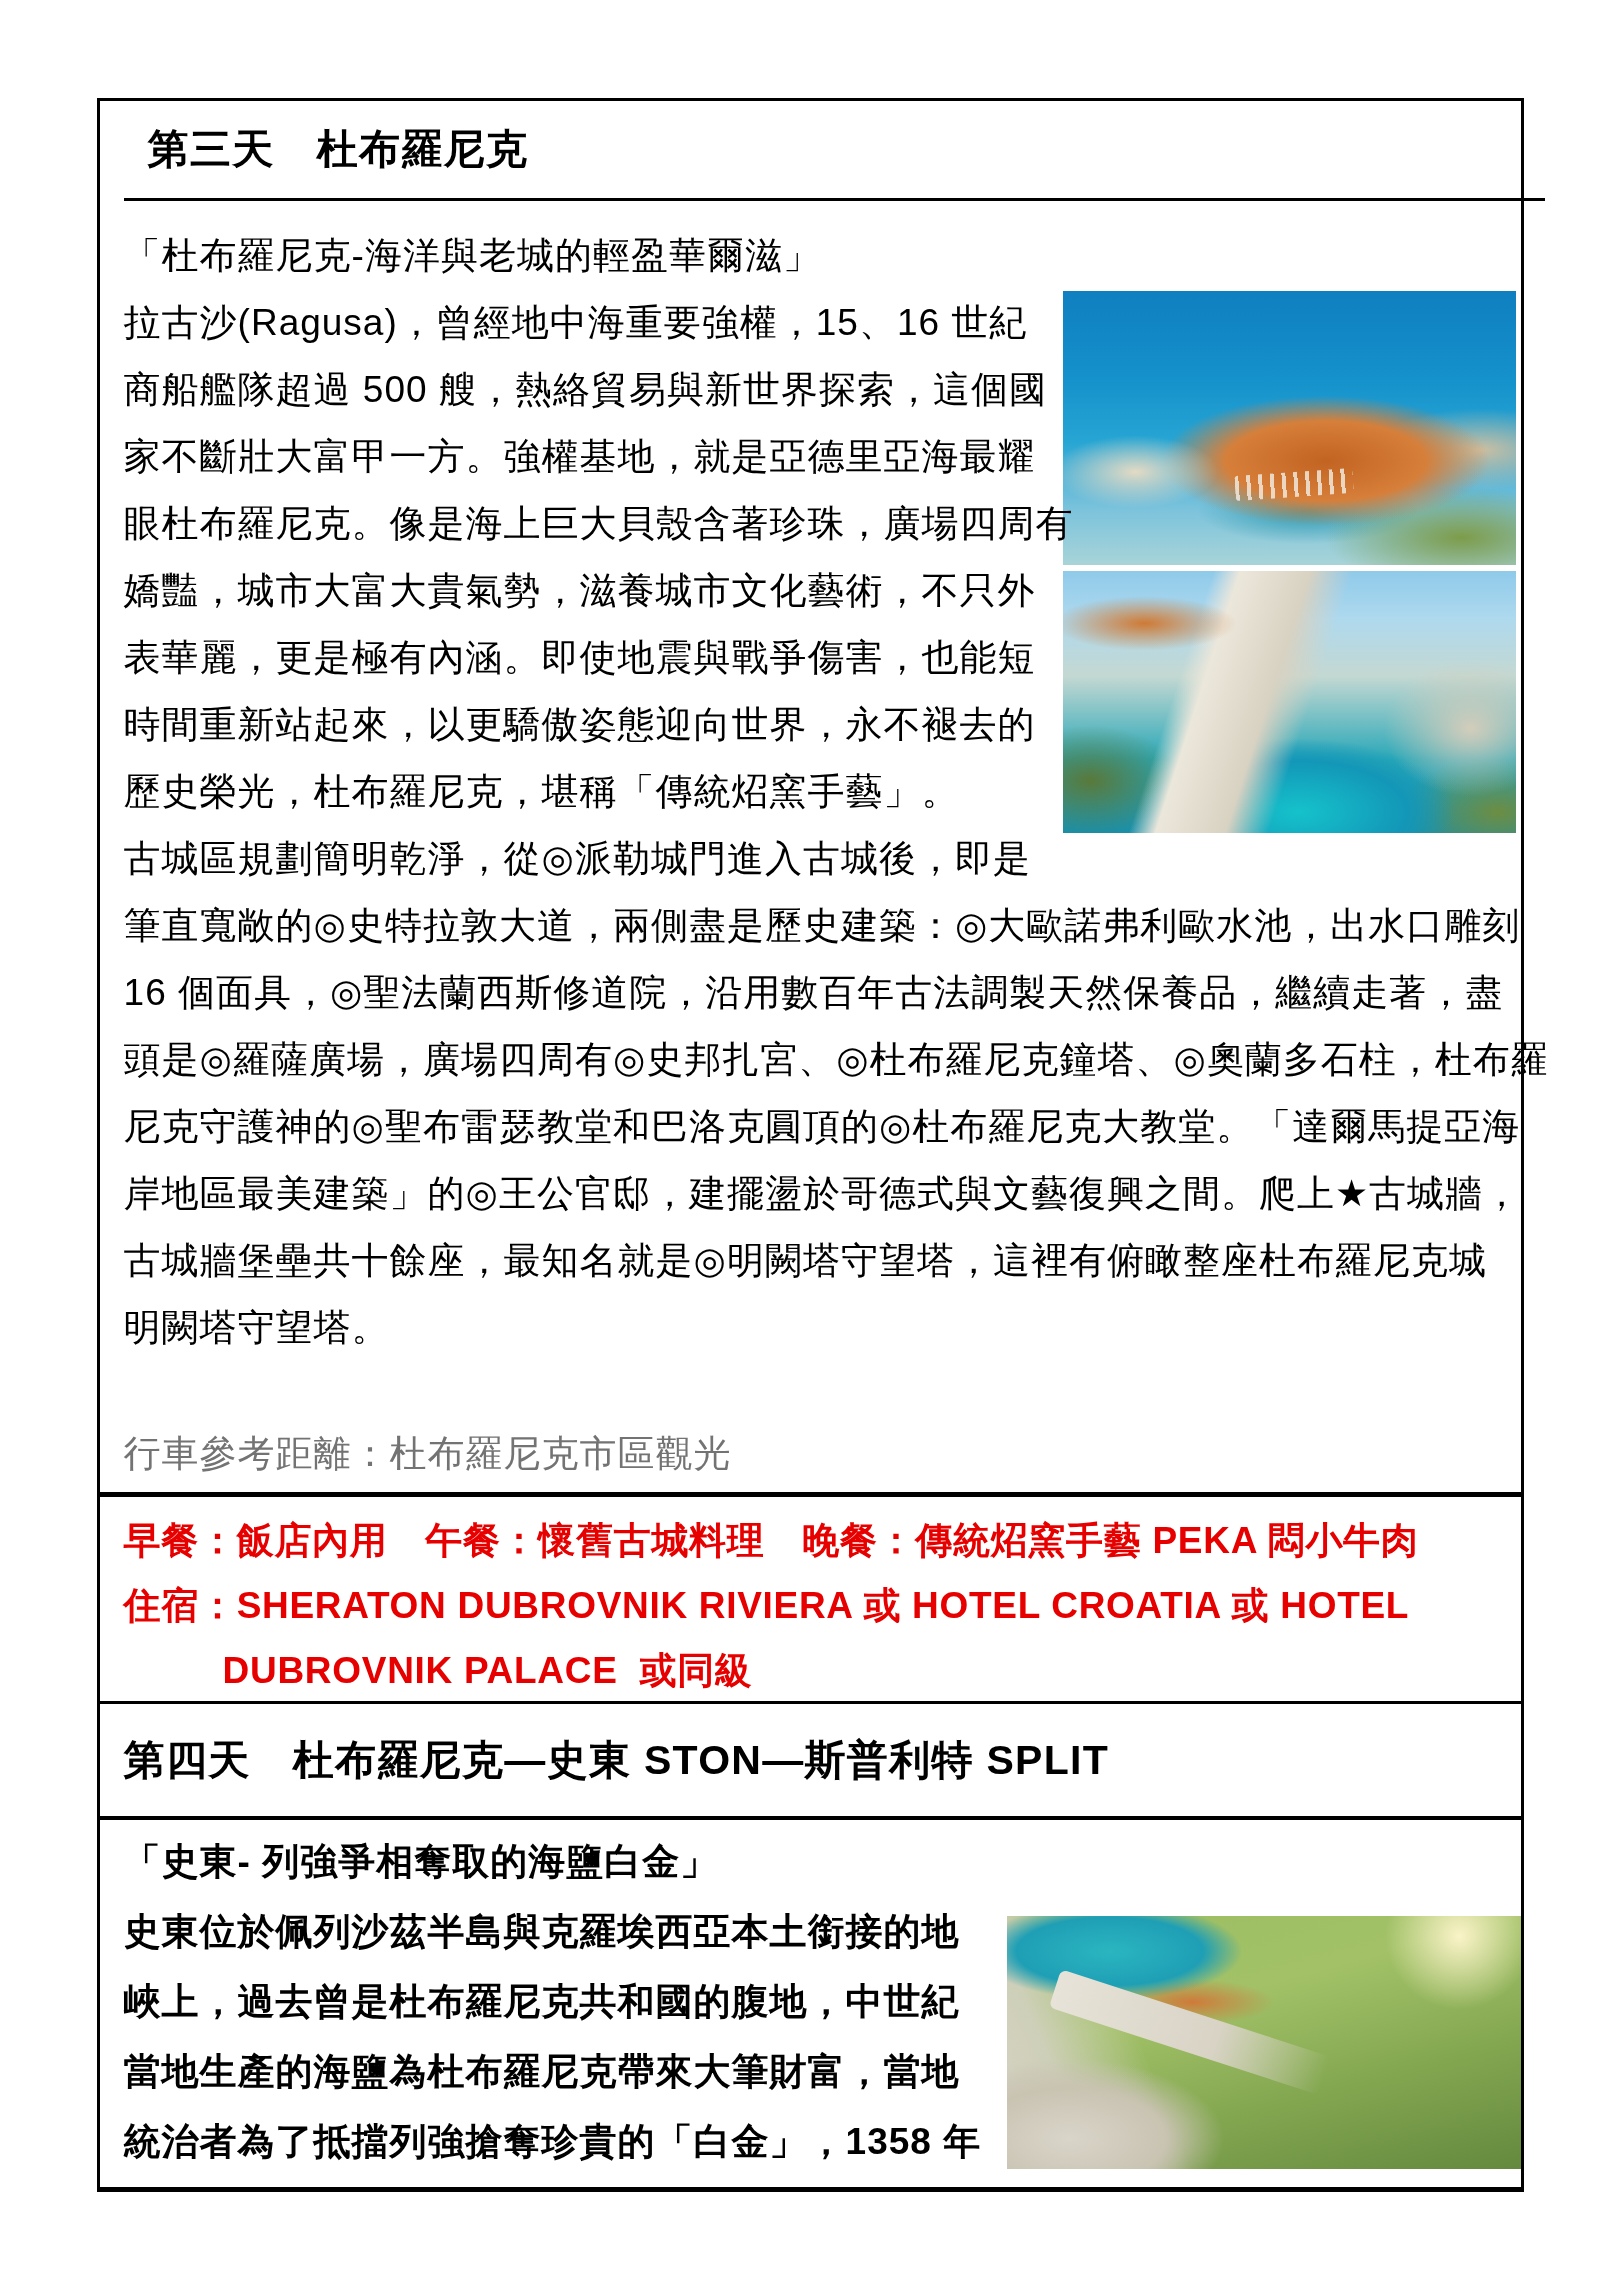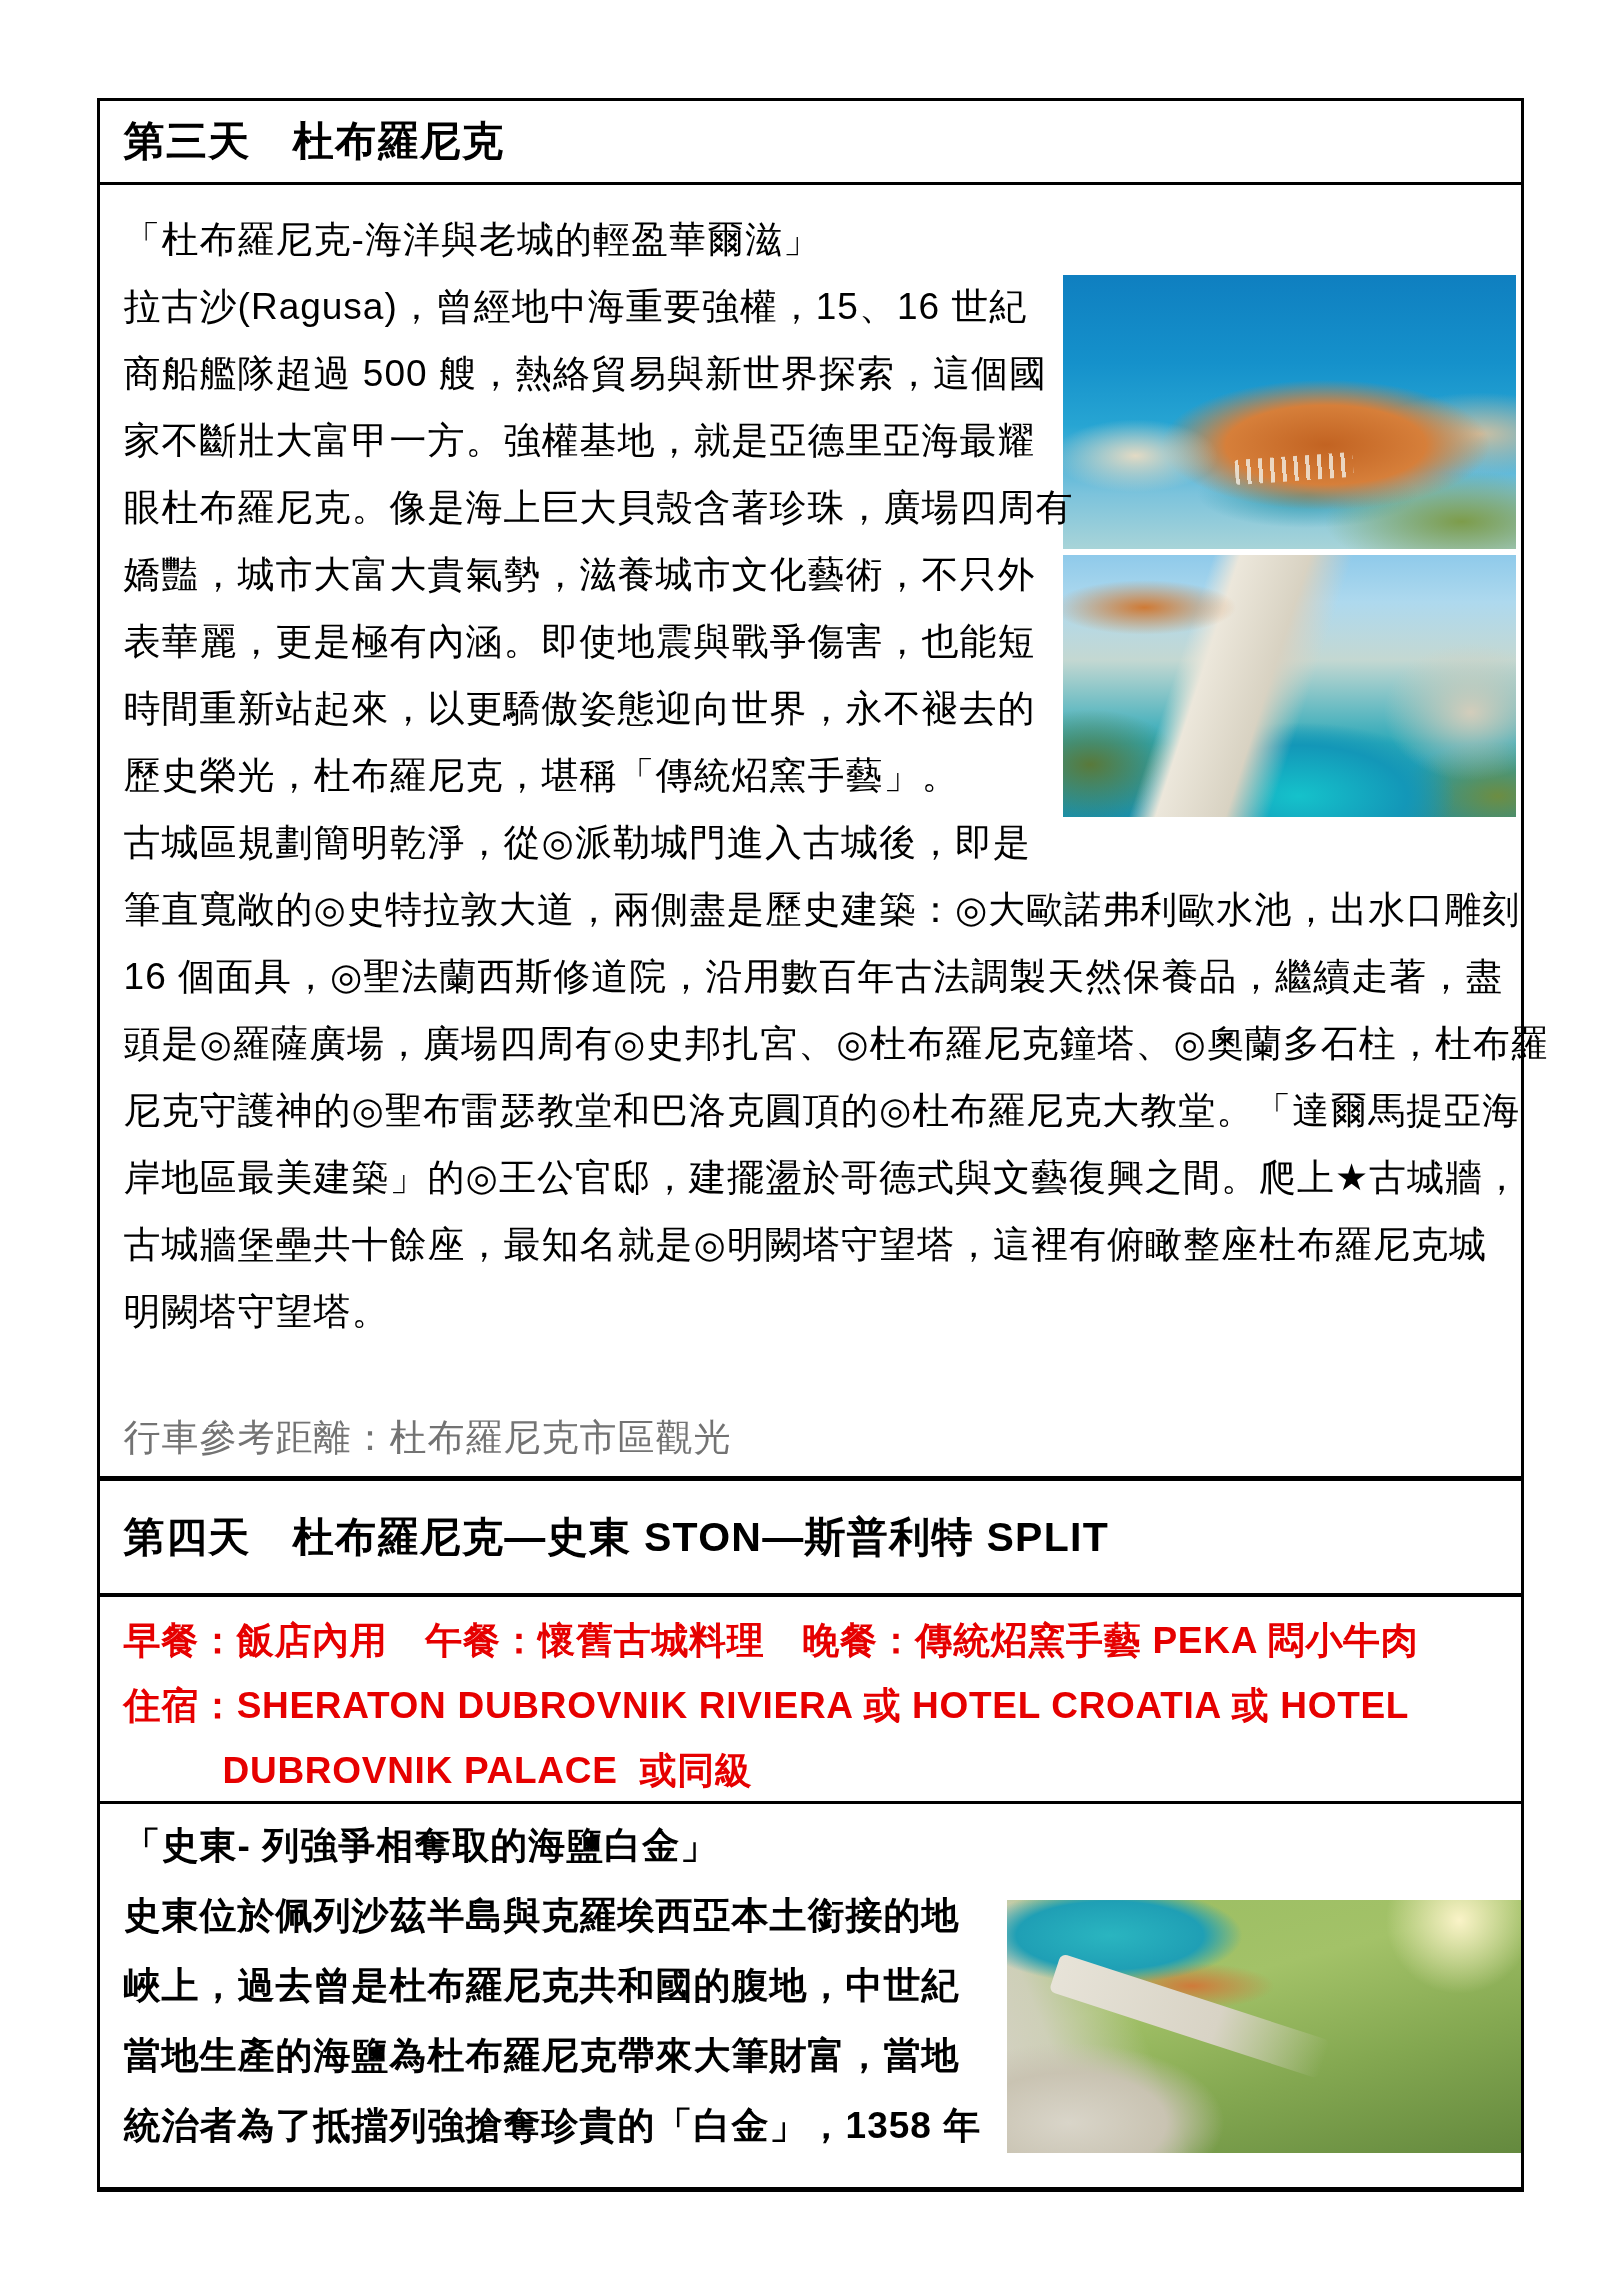--- a/index.html
+++ b/index.html
@@ -7,21 +7,21 @@
   body{
     width:1622px;height:2295px;position:relative;background:#ffffff;
     font-family:"Liberation Sans","DejaVu Sans",sans-serif;color:#000;
     overflow:hidden;
   }
   .doc{
     position:absolute;left:97px;top:98px;width:1427px;height:2094px;
     box-sizing:border-box;border:3.3px solid #000;border-bottom-width:5.9px;background:#fff;
   }
   .row{position:relative;box-sizing:border-box;width:100%;}
-  .r1{height:84px;border-bottom:3.9px solid #000;}
+  .r1{height:100px;border-bottom:3.9px solid #000;margin-left:24px;}
   .r2{height:1296px;border-bottom:5.2px solid #000;}
   .r3{height:207px;border-bottom:3.9px solid #000;}
   .r4{height:116px;border-bottom:4.6px solid #000;}
   .r5{height:349px;overflow:hidden;}
   .header-row{display:flex;align-items:center;padding-left:23.6px;}
   .day-title{margin:0;font-size:41px;font-weight:bold;letter-spacing:1.3px;white-space:pre;}
   .textcol{position:absolute;left:23.6px;top:21px;font-size:37px;line-height:67px;letter-spacing:1px;}
   .tline{white-space:pre;}
   .red-note{
     position:absolute;left:23.6px;top:1228px;font-size:37px;letter-spacing:1px;white-space:pre;
@@ -104,30 +104,30 @@
         <div class="tline">16 個面具，◎聖法蘭西斯修道院，沿用數百年古法調製天然保養品，繼續走著，盡</div>
         <div class="tline">頭是◎羅薩廣場，廣場四周有◎史邦扎宮、◎杜布羅尼克鐘塔、◎奧蘭多石柱，杜布羅</div>
         <div class="tline">尼克守護神的◎聖布雷瑟教堂和巴洛克圓頂的◎杜布羅尼克大教堂。「達爾馬提亞海</div>
         <div class="tline">岸地區最美建築」的◎王公官邸，建擺盪於哥德式與文藝復興之間。爬上★古城牆，</div>
         <div class="tline">古城牆堡壘共十餘座，最知名就是◎明闕塔守望塔，這裡有俯瞰整座杜布羅尼克城</div>
         <div class="tline">明闕塔守望塔。</div>
       </div>
     <div class="red-note" style="color: #737373;">行車參考距離：杜布羅尼克市區觀光</div>
   </section>
 
-  <section class="row r4 header-row">
-    <h2 class="day-title">第四天　杜布羅尼克—史東 STON—斯普利特 SPLIT</h2>
-  </section>
-
   <section class="row r3">
     <div class="meals-col" style="color: rgb(230, 0, 0);">
       <div class="tline2">早餐：飯店內用　午餐：懷舊古城料理　晚餐：傳統炤窯手藝 PEKA 悶小牛肉</div>
       <div class="tline2">住宿：SHERATON DUBROVNIK RIVIERA 或 HOTEL CROATIA 或 HOTEL</div>
       <div class="tline2 indent">DUBROVNIK PALACE  或同級</div>
     </div>
+  </section>
+
+  <section class="row r4 header-row">
+    <h2 class="day-title">第四天　杜布羅尼克—史東 STON—斯普利特 SPLIT</h2>
   </section>
 
   <section class="row r5">
     <div class="photo photo3">
       <div class="wall-path"></div>
     </div>
     <div class="textcol day4col">
         <div class="tline">「史東- 列強爭相奪取的海鹽白金」</div>
         <div class="tline">史東位於佩列沙茲半島與克羅埃西亞本土銜接的地</div>
         <div class="tline">峽上，過去曾是杜布羅尼克共和國的腹地，中世紀</div>

